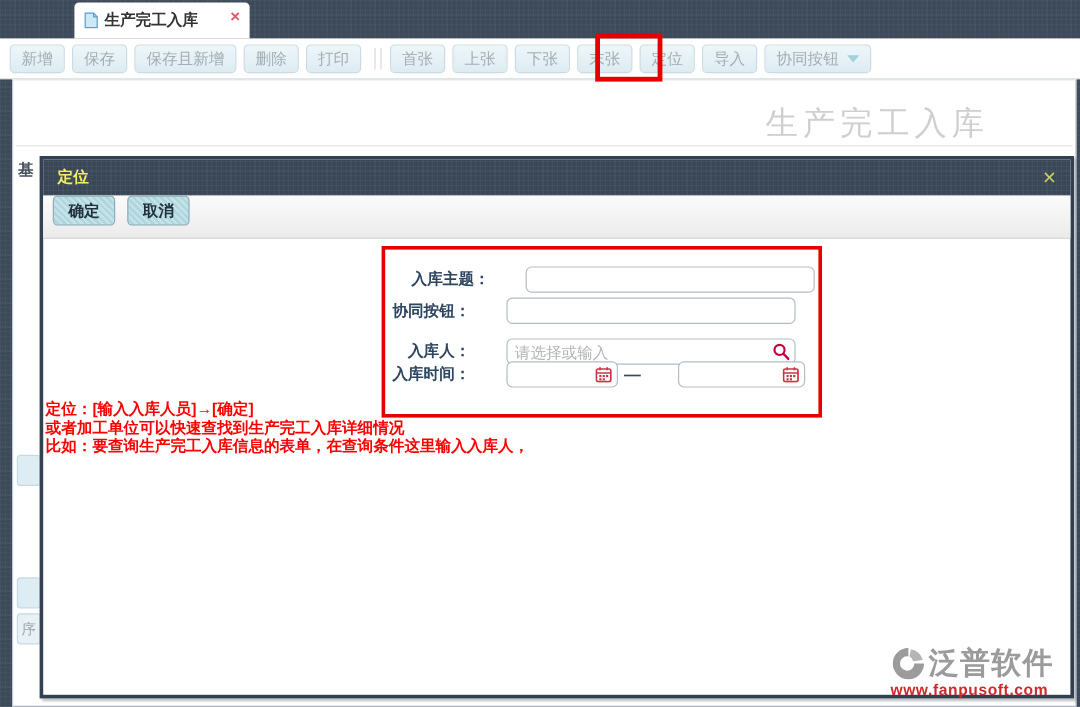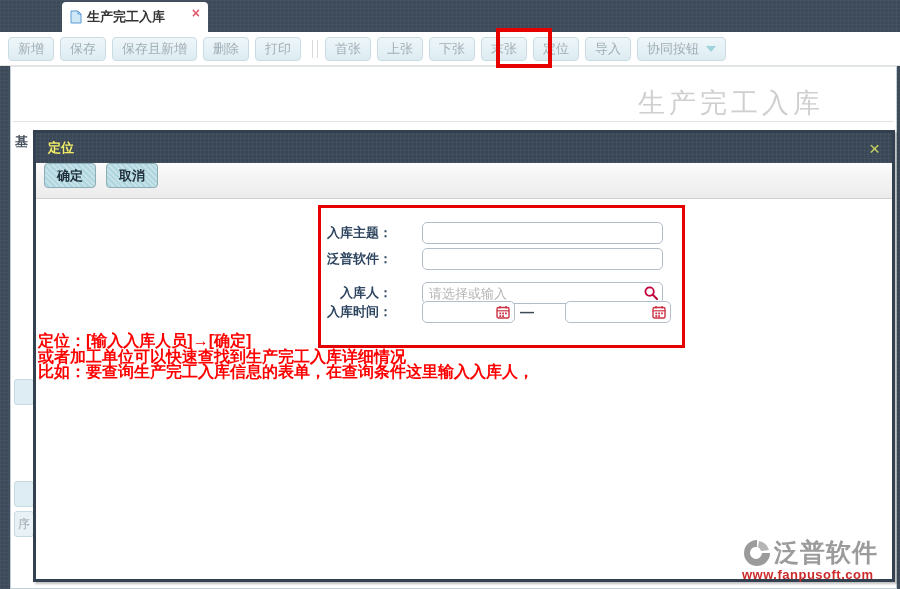--- a/index.html
+++ b/index.html
@@ -71,21 +71,21 @@
   .form-row { position:absolute; height:22px; display:flex; align-items:center; z-index:56; }
   .f-label { width:70px; text-align:right; font-size:13px; font-weight:bold; color:#2e4560; margin-right:4px; }
   .f-input { position:relative; height:22px;padding-left:26px; }
   .f-input input { width:100%; height:22px; border:1px solid #b3bcc9; border-radius:5px; padding:0 6px;
                    font-size:13px; color:#333; outline:none; font-family:inherit; }
   .f-input input::placeholder { color:#b4b4b4; }
   .icon-in-input { position:absolute; right:5px; top:4px; width:14px; height:14px; cursor:pointer; }
   .range-dash { font-size:14px; font-weight:bold; color:#3c4a5a; margin:0 5px; }
 
   
-  .annotation { position:absolute; left:38px; top:333px; z-index:70; color:#ff0000; font-size:16px;
+  .annotation { position:absolute; left:38px; top:333px; z-index:70; color:#ff0000; font-size:13px;
                 font-weight:bold; line-height:15.5px; text-shadow:0 1px 0 rgba(255,255,255,.85); width:540px; }
 
   
   .watermark { position:absolute; left:742px; top:536px; z-index:70; width:152px; }
   .wm-top { display:flex; align-items:center; gap:2px; }
   .wm-brand { font-size:25px; font-weight:bold; color:#9b9b9b; letter-spacing:1px; white-space:nowrap; }
   .wm-url { font-size:13px; font-weight:bold; color:#cc2b2b; text-align:left; margin-top:-2px; letter-spacing:.5px; }
 </style>
 </head>
 <body>
@@ -146,29 +146,29 @@
     <div class="modal-header">
       <span class="modal-title">定位</span>
       <span class="modal-close">×</span>
     </div>
     <div class="modal-btnbar">
       <div class="mbtn">确定</div>
       <div class="mbtn">取消</div>
     </div>
   </div>
 
-  <div class="form-row" style="left:322px; top:222px;">
+  <div class="form-row" style="left:338px; top:222px;">
     <div class="f-label">入库主题：</div>
     <div class="f-input" style="width:267px;">
       <input type="text" value="" style="">
     </div>
   </div>
 
   <div class="form-row" style="left:322px; top:248px;">
-    <div class="f-label">泛普软件：</div>
+    <div class="f-label">协同按钮：</div>
     <div class="f-input" style="width:267px;">
       <input type="text" value="" style="">
     </div>
   </div>
 
   <div class="form-row" style="left:322px; top:282px;">
     <div class="f-label">入库人：</div>
     <div class="f-input" style="width:267px;">
       <input type="text" placeholder="请选择或输入" style="">
       <span class="icon-in-input">

